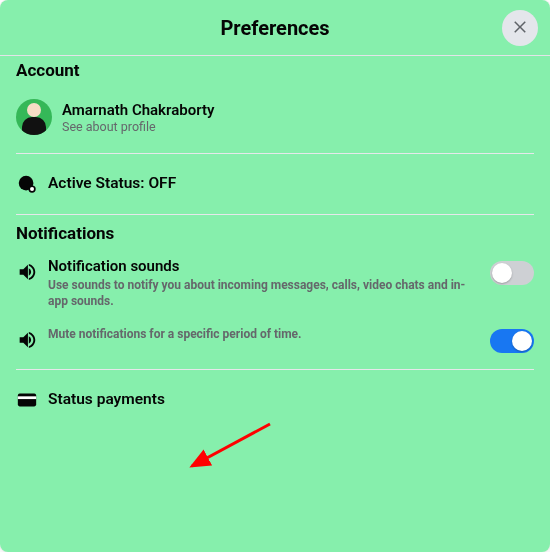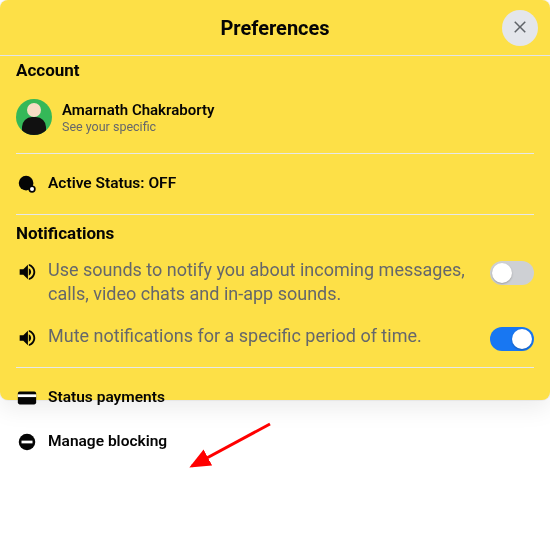--- a/index.html
+++ b/index.html
@@ -5,22 +5,22 @@
   * { box-sizing: border-box; }
   html, body {
     margin: 0; padding: 0;
     width: 550px; height: 552px;
     font-family: -apple-system, BlinkMacSystemFont, "Segoe UI", Roboto, Helvetica, Arial, sans-serif;
     background: #fff;
     color: #050505;
     overflow: hidden;
   }
   .modal {
-    width: 550px; height: 400px;
-    background: #fde047;
+    width: 550px; height: 552px;
+    background: #86efac;
     border-radius: 8px;
     box-shadow: 0 0 0 1px rgba(0,0,0,0.04), 0 8px 24px rgba(0,0,0,0.08);
     position: relative;
   }
   .header {
     height: 56px;
     display: flex;
     align-items: center;
     justify-content: center;
     border-bottom: 1px solid #e2e4e8;
@@ -61,24 +61,25 @@
   }
   .row .icon svg { width: 22px; height: 22px; }
   .row .txt { flex: 1 1 auto; }
   .row .label {
     font-size: 15px;
     font-weight: 600;
     color: #050505;
     line-height: 1.25;
   }
   .row .sub {
-    font-size: 18px;
+    font-size: 12px;
     color: #65676b;
     line-height: 1.35;
     margin-top: 1px;
+    font-weight: bold;
   }
   .divider {
     height: 1px;
     background: #e6e8eb;
     margin: 8px 0;
   }
   .avatar {
     width: 36px; height: 36px;
     flex: 0 0 36px;
     border-radius: 50%;
@@ -156,21 +157,21 @@
   </div>
 
   <div class="body">
 
     <div class="section-title">Account</div>
 
     <div class="profile-row">
       <div class="avatar"></div>
       <div class="txt">
         <div class="name">Amarnath Chakraborty</div>
-        <div class="see">See your specific</div>
+        <div class="see">See about profile</div>
       </div>
     </div>
 
     <div class="divider"></div>
 
     <div class="row link">
       <div class="icon">
         <svg viewBox="0 0 24 24">
             <circle cx="11" cy="11" r="8" fill="#050505"></circle>
             <circle cx="17.5" cy="17.5" r="4" fill="#050505"></circle>
@@ -188,20 +189,21 @@
 
     <div class="row setting">
       <div class="icon">
         <svg viewBox="0 0 24 24" fill="#050505">
             <path d="M4 9v6h4l5 5V4L8 9H4z"></path>
             <path d="M16.5 12a4.5 4.5 0 0 0-2.5-4v8a4.5 4.5 0 0 0 2.5-4z"></path>
             <path d="M14 3.2v2.1c2.9 1 5 3.7 5 6.7s-2.1 5.7-5 6.7v2.1c4-1 7-4.6 7-8.8s-3-7.8-7-8.8z"></path>
           </svg>
       </div>
       <div class="txt">
+        <div class="label">Notification sounds</div>
         <div class="sub">Use sounds to notify you about incoming messages, calls, video chats and in-app sounds.</div>
       </div>
       <div class="toggle off">
           <div class="knob"></div>
         </div>
     </div>
 
     <div class="row setting">
       <div class="icon">
         <svg viewBox="0 0 24 24" fill="#050505">
@@ -226,31 +228,20 @@
             <rect x="2" y="5" width="20" height="14" rx="2"></rect>
             <rect x="2" y="8" width="20" height="3" fill="#fff"></rect>
           </svg>
       </div>
       <div class="txt">
           <div class="label">Status payments</div>
         </div>
     </div>
 
 
-    <div class="row link">
-      <div class="icon">
-        <svg viewBox="0 0 24 24" fill="#050505">
-            <circle cx="12" cy="12" r="9"></circle>
-            <rect x="6" y="10.5" width="12" height="3" fill="#fff"></rect>
-          </svg>
-      </div>
-      <div class="txt">
-          <div class="label">Manage blocking</div>
-        </div>
-    </div>
 
   </div>
 
   <svg class="arrow" style="left:178px; top:418px;" width="100" height="60" viewBox="0 0 100 60">
     <defs>
       <marker id="ah" markerWidth="8" markerHeight="8" refX="6" refY="3" orient="auto">
         <path d="M0,0 L7,3 L0,6 Z" fill="#ff0000"></path>
       </marker>
     </defs>
     <line x1="92" y1="6" x2="14" y2="48" stroke="#ff0000" stroke-width="3" marker-end="url(#ah)"></line>

